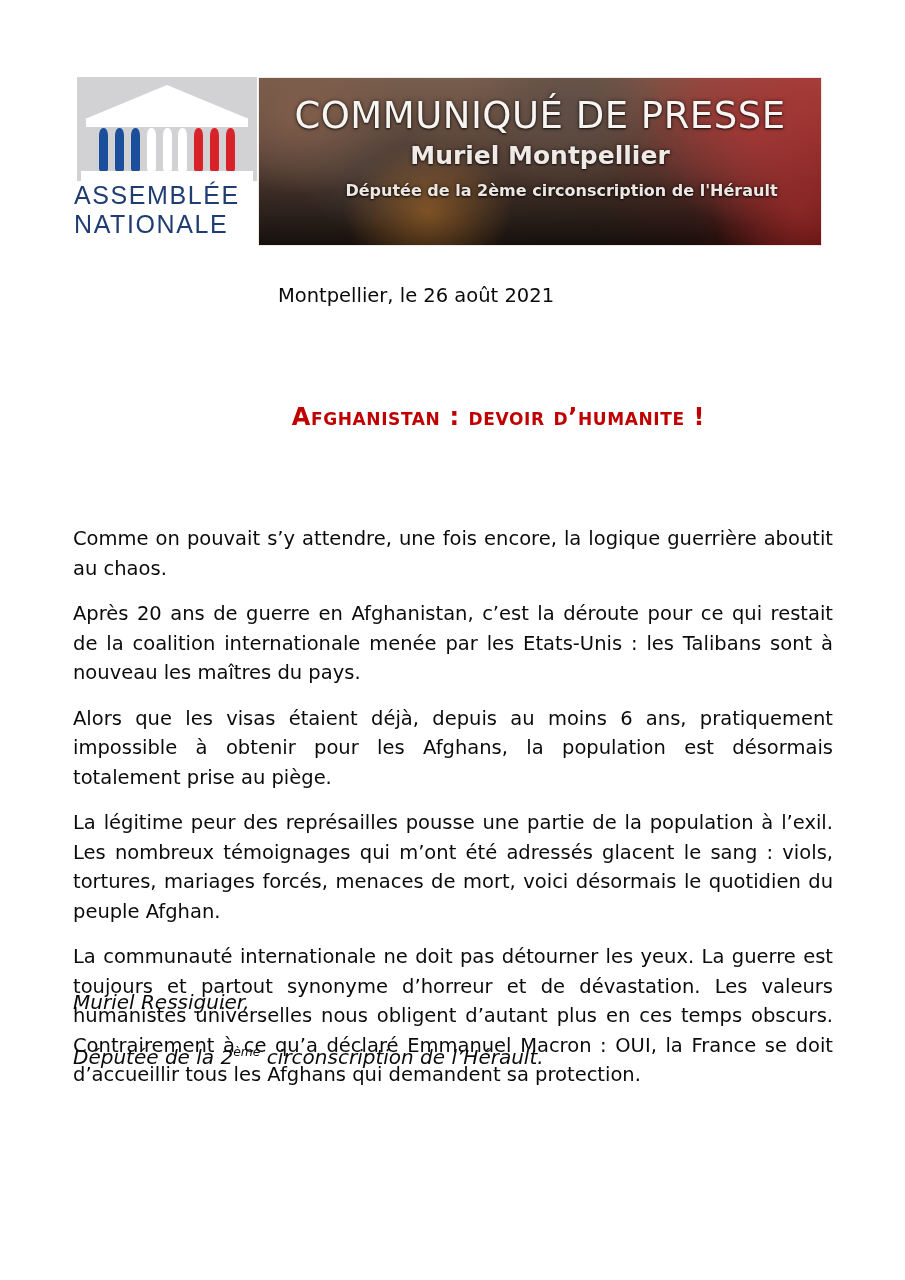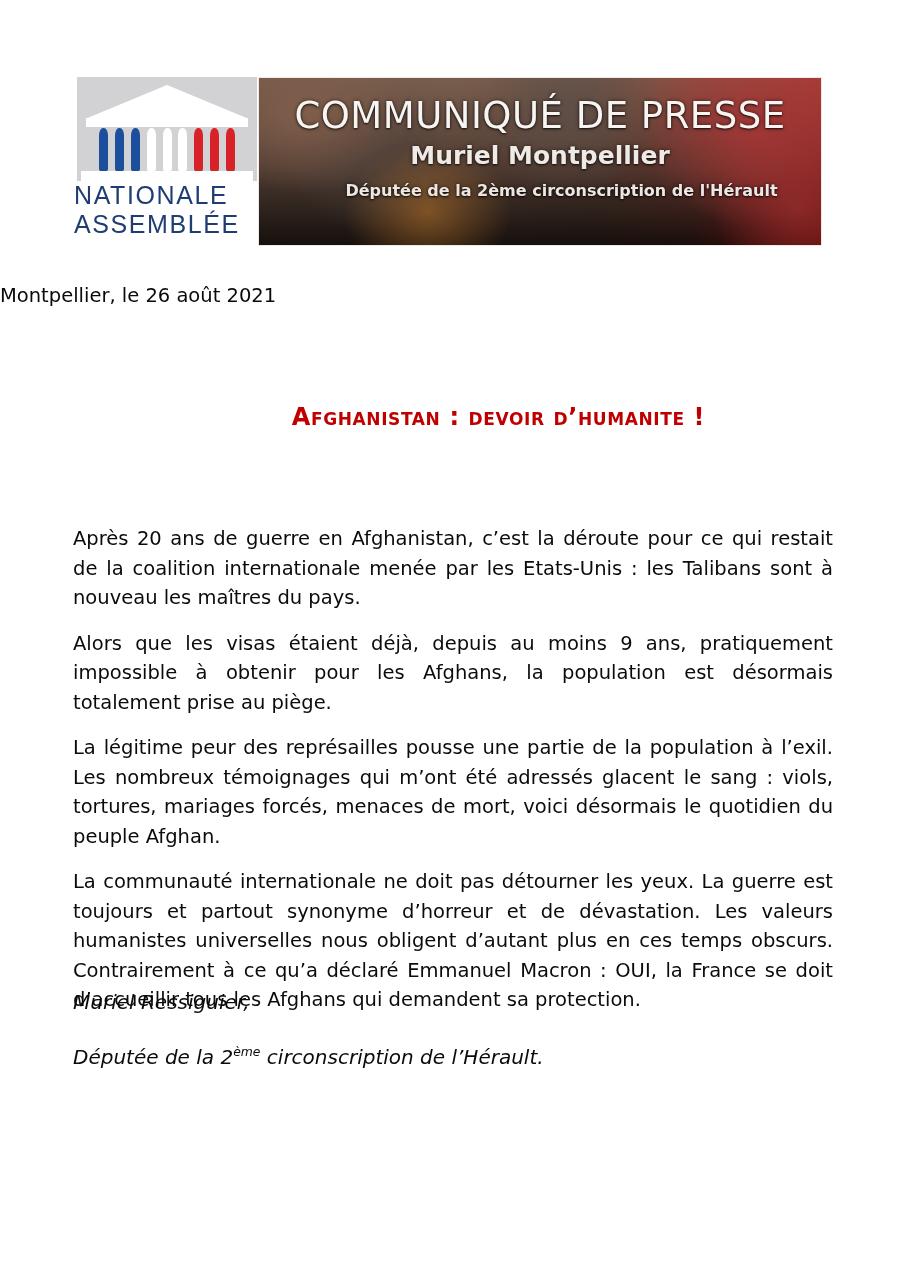--- a/index.html
+++ b/index.html
@@ -176,21 +176,21 @@
     position: absolute;
     left: 0;
     top: 0;
     width: 905px;
   }
   .dateline {
     position: absolute;
     left: 0;
     top: 283px;
     width: 832px;
-    text-align: left;
+    text-align: center;
     font-family: "DejaVu Sans", "Liberation Sans", sans-serif;
     font-size: 19.5px;
     line-height: 26px;
     color: #0a0a0a;
   }
   .doc-title {
     position: absolute;
     left: 0;
     top: 386px;
     width: 905px;
@@ -259,44 +259,45 @@
         <span class="logo-col white"></span>
         <span class="logo-col white"></span>
         <span class="logo-col white"></span>
         <span class="logo-col red"></span>
         <span class="logo-col red"></span>
         <span class="logo-col red"></span>
       </div>
       <div class="logo-base"></div>
     </div>
     <div class="logo-text">
+      <div>ASSEMBLÉE</div>
       <div>NATIONALE</div>
-      <div>ASSEMBLÉE</div>
     </div>
   </div>
 
   <div class="banner">
     <div class="banner-inner">
       <div class="banner-title">COMMUNIQUÉ DE PRESSE</div>
       <div class="banner-name">Muriel Montpellier</div>
       <div class="banner-role">Députée de la 2ème circonscription de l'Hérault</div>
     </div>
   </div>
 
 </div>
 
 <div class="doc">
 
   <div class="dateline">Montpellier, le 26 août 2021</div>
 
   <h1 class="doc-title">Afghanistan : devoir d’humanite !</h1>
 
   <div class="body-copy">
+    <p>Comme on pouvait s’y attendre, une fois encore, la logique guerrière aboutit au chaos.</p>
     <p>Après 20 ans de guerre en Afghanistan, c’est la déroute pour ce qui restait de la coalition internationale menée par les Etats-Unis : les Talibans sont à nouveau les maîtres du pays.</p>
-    <p>Alors que les visas étaient déjà, depuis au moins 9 ans, pratiquement impossible à obtenir pour les Afghans, la population est désormais totalement prise au piège.</p>
+    <p>Alors que les visas étaient déjà, depuis au moins 6 ans, pratiquement impossible à obtenir pour les Afghans, la population est désormais totalement prise au piège.</p>
     <p>La légitime peur des représailles pousse une partie de la population à l’exil. Les nombreux témoignages qui m’ont été adressés glacent le sang : viols, tortures, mariages forcés, menaces de mort, voici désormais le quotidien du peuple Afghan.</p>
     <p>La communauté internationale ne doit pas détourner les yeux. La guerre est toujours et partout synonyme d’horreur et de dévastation. Les valeurs humanistes universelles nous obligent d’autant plus en ces temps obscurs. Contrairement à ce qu’a déclaré Emmanuel Macron : OUI, la France se doit d’accueillir tous les Afghans qui demandent sa protection.</p>
   </div>
 
   <div class="signature">
     <p>Muriel Ressiguier,</p>
     <p><span>Députée de la 2</span><span class="sup">ème</span><span> circonscription de l’Hérault.</span></p>
   </div>
 
 </div>

